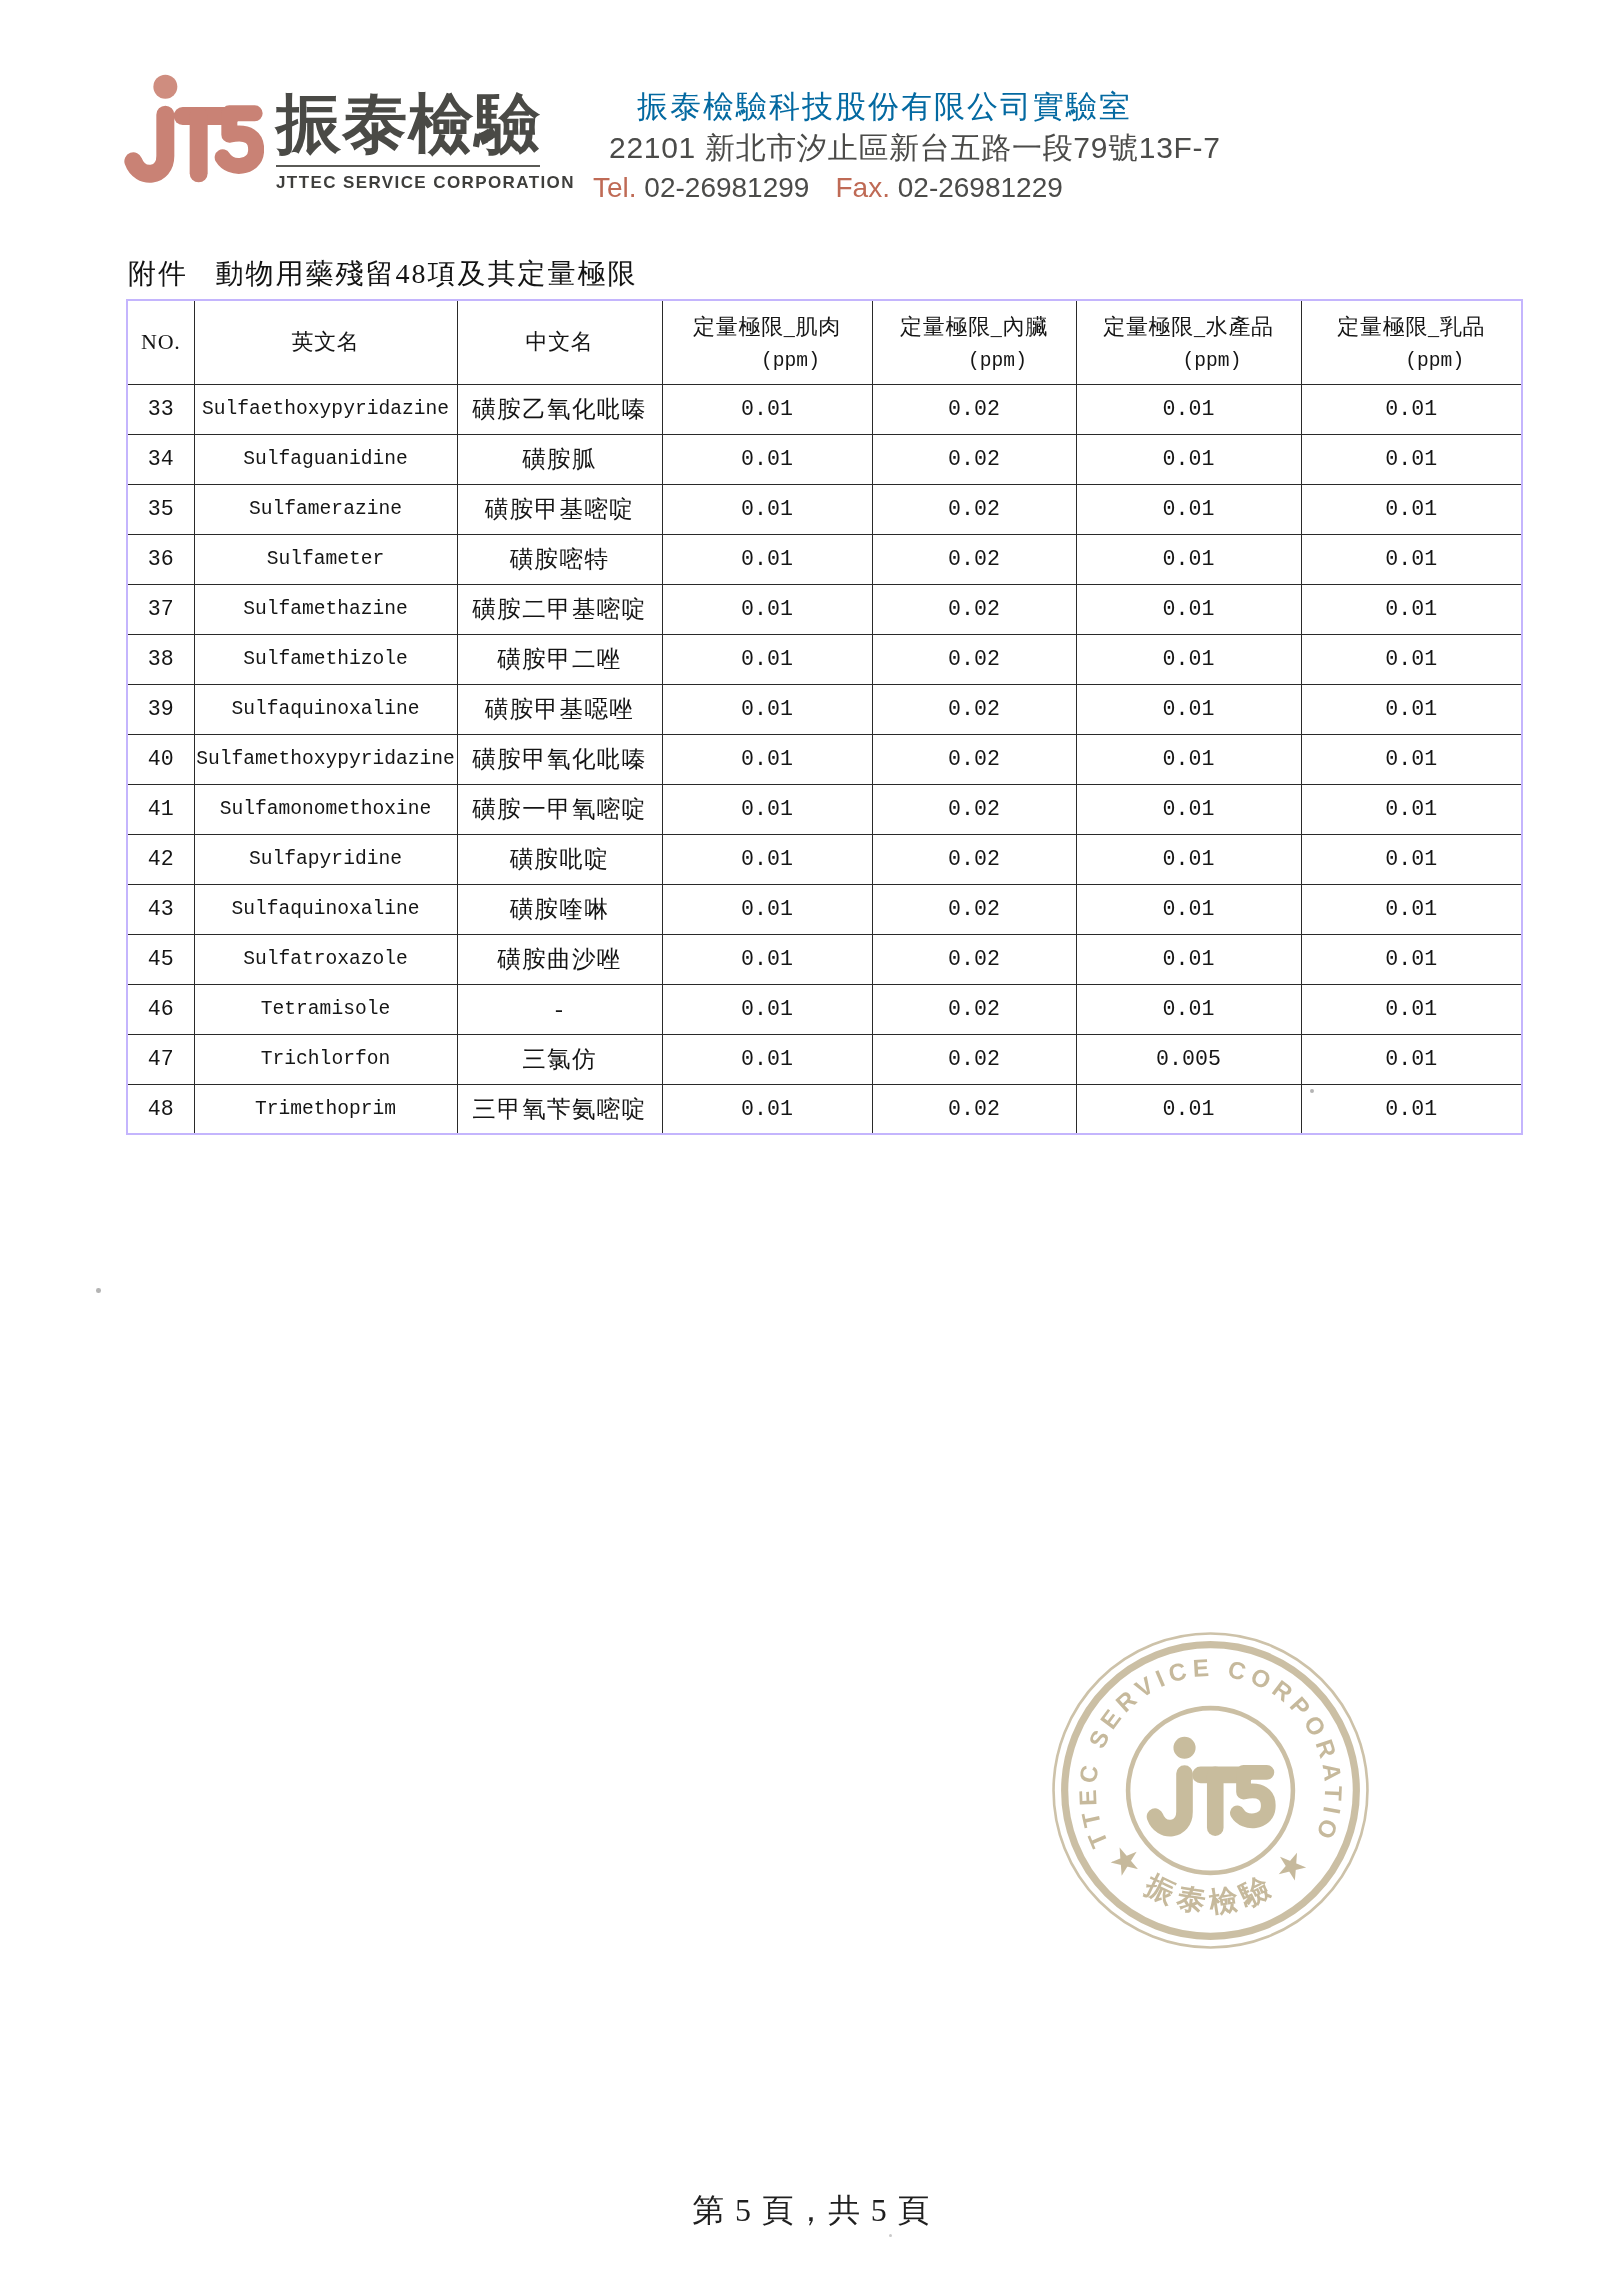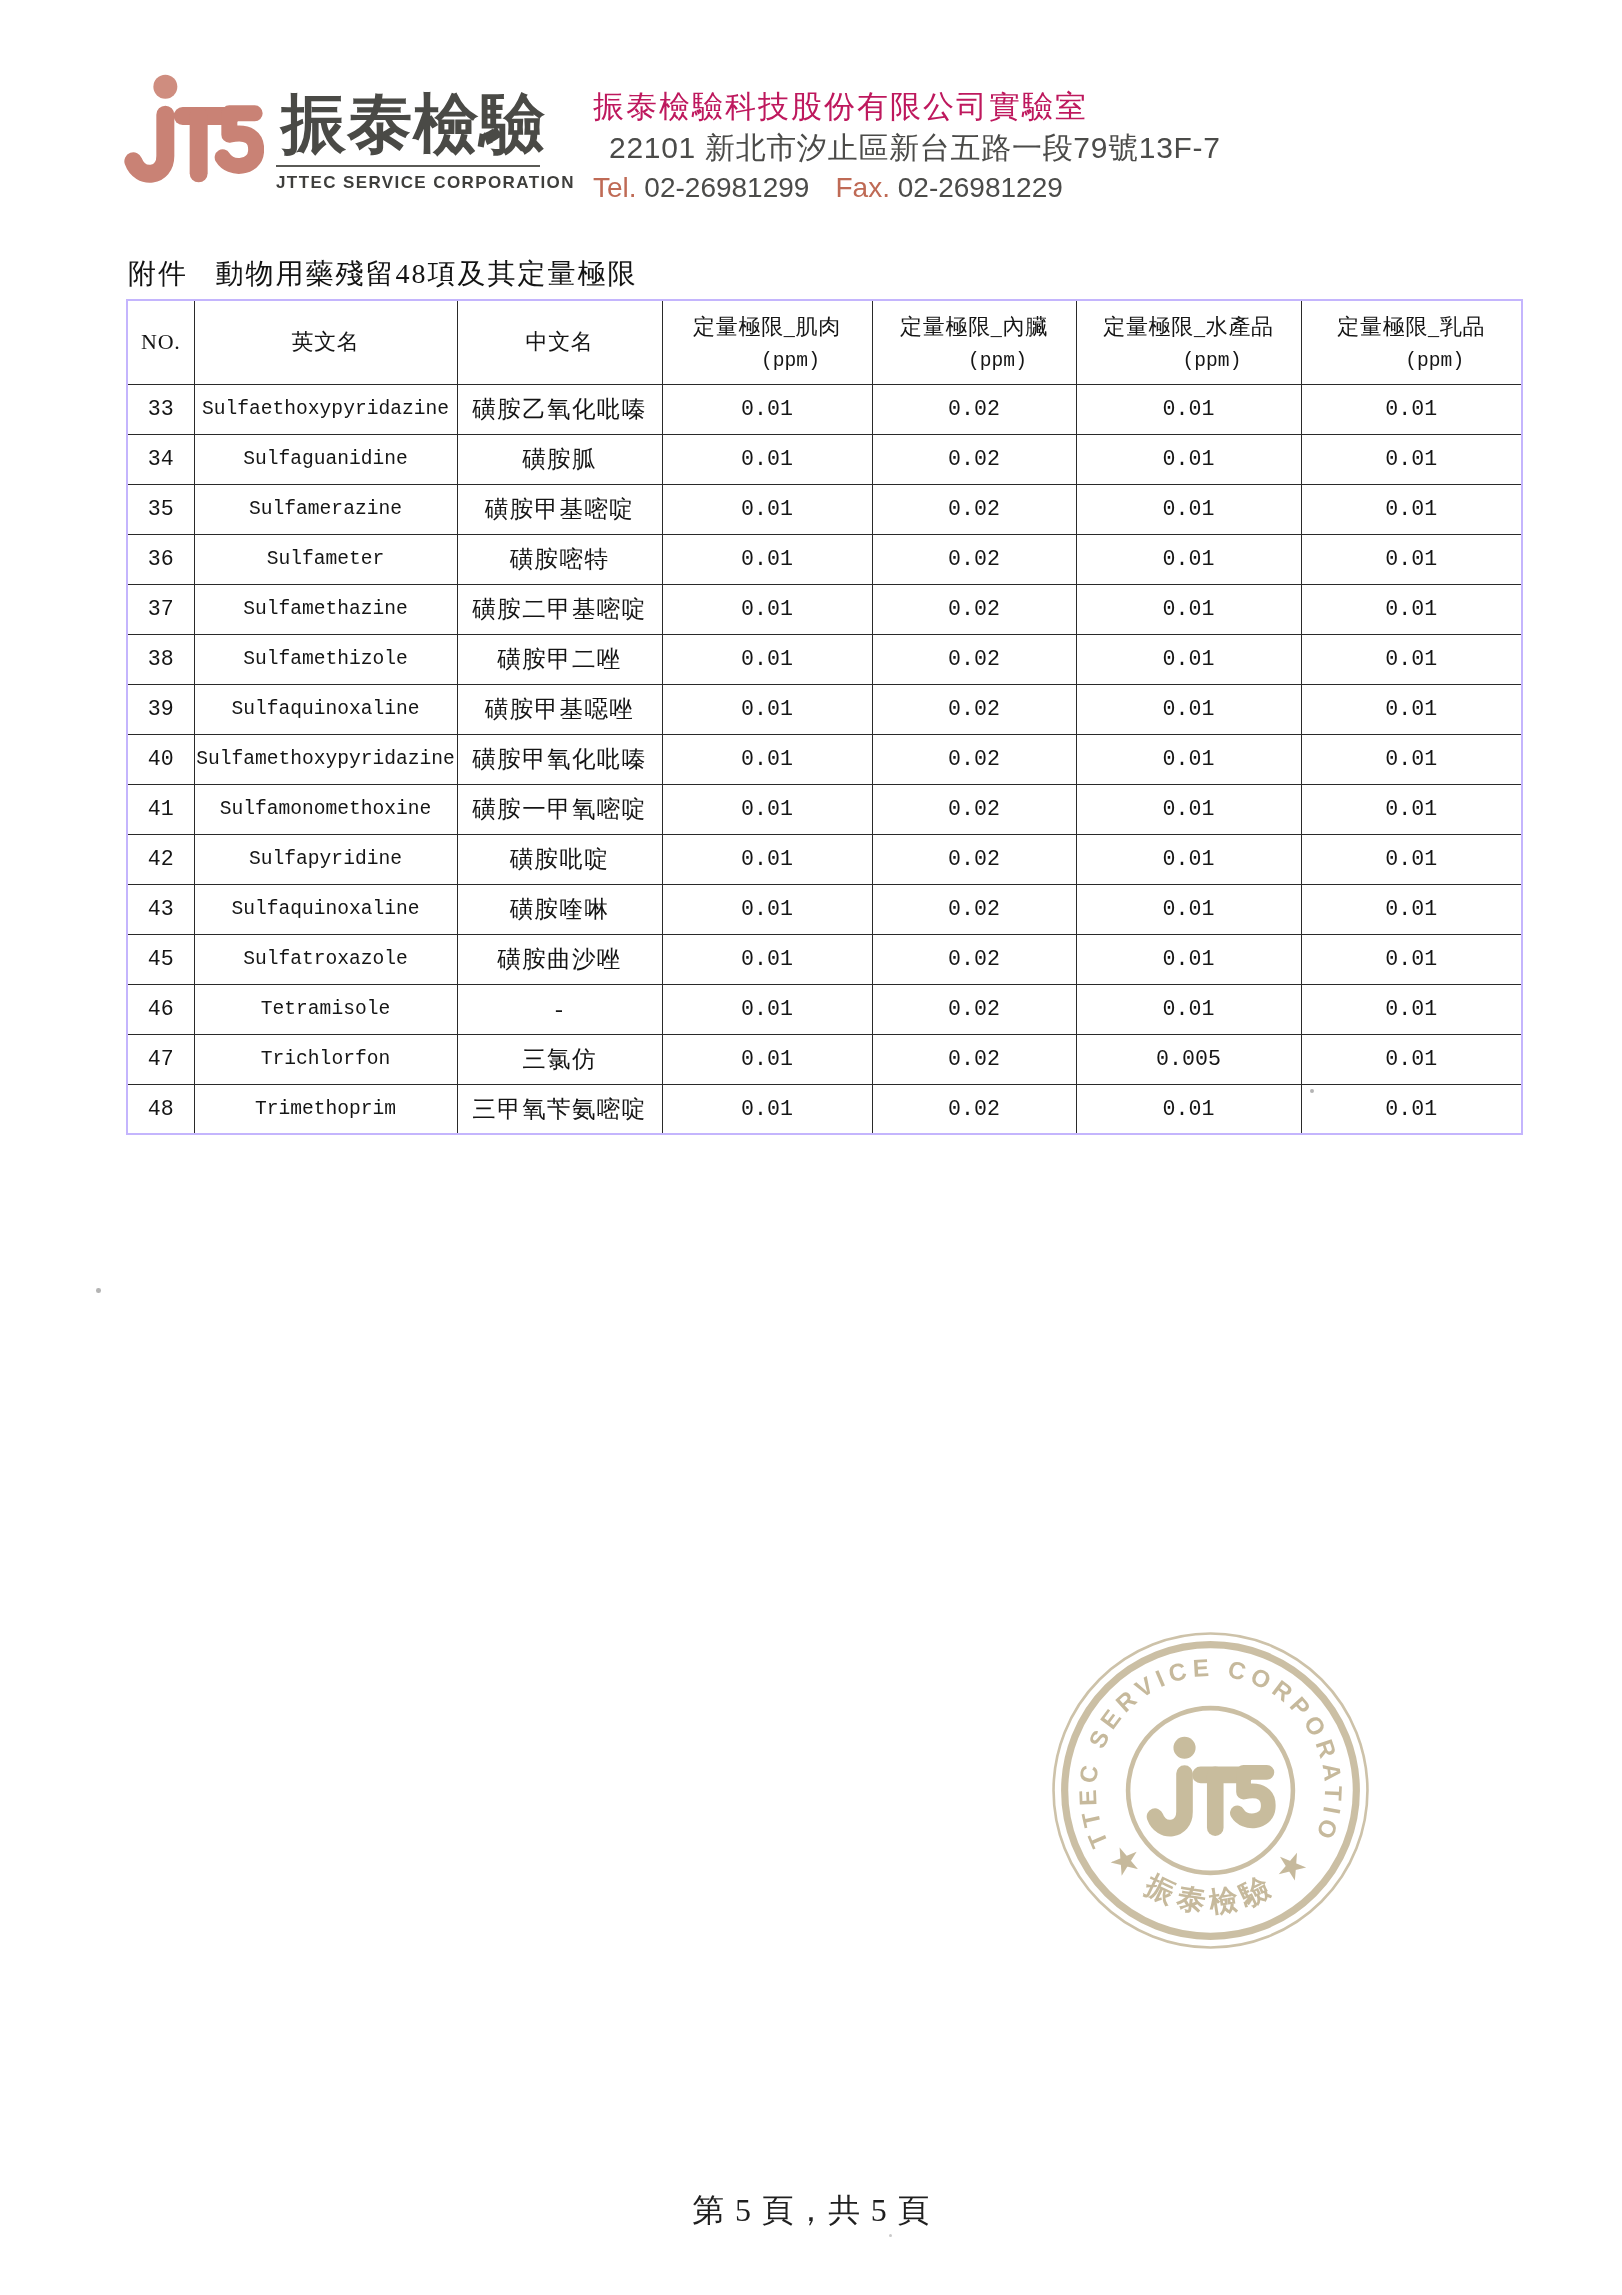--- a/index.html
+++ b/index.html
@@ -11,29 +11,29 @@
     font-family:"Liberation Serif",serif;
     color:#1a1a1a;
   }
 
   
   .logo-svg{position:absolute;left:124px;top:72px;width:140px;height:120px;}
   .brand{position:absolute;left:276px;top:90px;width:275px;}
   .brand-cn{
     font-family:"Liberation Sans",sans-serif;
     font-weight:700;font-size:65px;line-height:1.04;
-    letter-spacing:1.3px;color:#4a4a46;white-space:nowrap;text-align:center;
+    letter-spacing:1.3px;color:#4a4a46;white-space:nowrap;
   }
   .brand-rule{margin-top:7.9px;width:264px;height:2px;background:#5a5a56;}
   .brand-en{
     margin-top:5.9px;font-family:"Liberation Sans",sans-serif;
     font-weight:700;font-size:17px;letter-spacing:1.4px;color:#3e3e3c;white-space:nowrap;
   }
   .company{position:absolute;left:593px;top:89px;font-family:"Liberation Sans",sans-serif;}
-  .company-name{font-size:31px;line-height:1.18;color:#be185d;letter-spacing:2px;white-space:nowrap;}
+  .company-name{font-size:31px;line-height:1.18;color:#0369a1;letter-spacing:2px;white-space:nowrap;margin-left:44px;}
   .company-address{font-size:30px;line-height:1.18;margin-top:4.6px;color:#4b4b49;letter-spacing:0.7px;white-space:nowrap;margin-left:16px;}
   .company-phone{font-size:28px;line-height:1.18;margin-top:5.9px;color:#4b4b49;white-space:nowrap;}
   .accent{color:#bf6a55;}
   .phone-num{margin-right:18.3px;}
 
   
   .attachment-title{
     position:absolute;left:128px;top:255px;
     font-size:28px;letter-spacing:2px;color:#141414;white-space:nowrap;
   }

